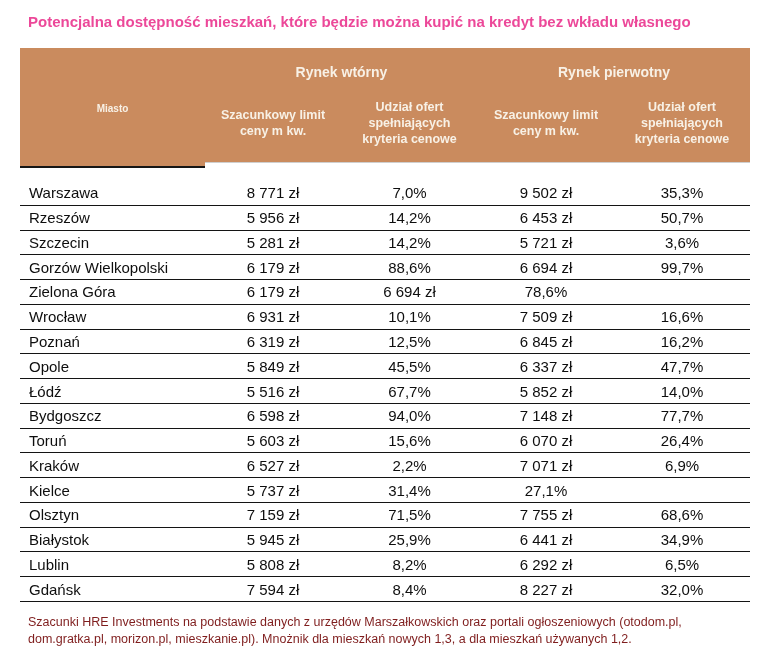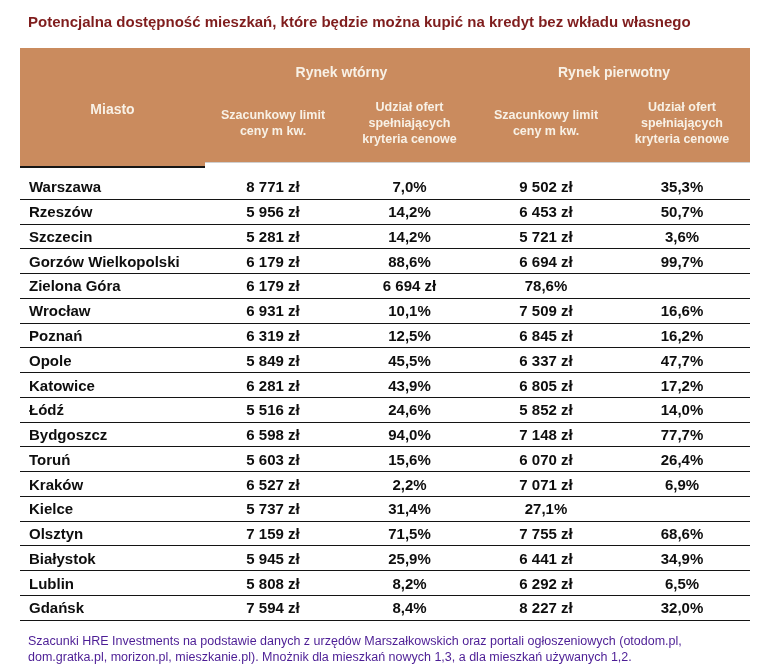--- a/index.html
+++ b/index.html
@@ -11,21 +11,21 @@
     width: 776px;
     height: 668px;
     overflow: hidden;
     font-family: "Liberation Sans", "DejaVu Sans", sans-serif;
     color: #111111;
   }
   .page-title {
     margin: 13px 20px 0 28px;
     font-size: 15px;
     font-weight: bold;
-    color: #7f1d1d;
+    color: #ec4899;
     height: 18px;
     line-height: 18px;
     white-space: nowrap;
   }
   .data-table {
     margin: 17px 0 0 20px;
     width: 730px;
   }
   
   .thead {
@@ -50,21 +50,21 @@
     height: 4px;
     background: #ca8b5e;
     border-bottom: 2px solid #161616;
   }
   .th-city {
     grid-column: 1;
     grid-row: 1 / 3;
     display: flex;
     align-items: center;
     justify-content: center;
-    font-size: 14px;
+    font-size: 10px;
     margin-top: 6px;
   }
   .th-group {
     grid-row: 1;
     display: flex;
     align-items: flex-end;
     justify-content: center;
     padding-bottom: 2px;
     font-size: 14px;
   }
@@ -75,22 +75,21 @@
     display: flex;
     align-items: center;
     justify-content: center;
     font-size: 12.5px;
     line-height: 16px;
     padding: 0 10px;
     box-sizing: border-box;
   }
   
   .tbody {
-    margin-top: 12px; 
-    font-weight: bold;
+    margin-top: 18px; 
   }
   .row {
     display: grid;
     grid-template-columns: 185px 136px 137px 136px 136px;
     height: 24.78px;
     box-sizing: border-box;
     border-bottom: 1px solid #141414;
     align-items: center;
     font-size: 15px;
     color: #0e0e0e;
@@ -99,21 +98,21 @@
   .cell.city {
     text-align: left;
     padding-left: 9px;
   }
   .cell.num { text-align: center; }
   
   .source-note {
     margin: 12px 20px 0 28px;
     font-size: 12.5px;
     line-height: 16.5px;
-    color: #4c1d95;
+    color: #7f1d1d;
   }
 </style>
 </head>
 <body>
 
 <div class="page-title">Potencjalna dostępność mieszkań, które będzie można kupić na kredyt bez wkładu własnego</div>
 
 <div class="data-table">
 
   <div class="thead">
@@ -183,32 +182,25 @@
     </div>
 
     <div class="row">
       <div class="cell city">Opole</div>
       <div class="cell num">5 849 zł</div>
       <div class="cell num">45,5%</div>
       <div class="cell num">6 337 zł</div>
       <div class="cell num">47,7%</div>
     </div>
 
-    <div class="row">
-      <div class="cell city">Katowice</div>
-      <div class="cell num">6 281 zł</div>
-      <div class="cell num">43,9%</div>
-      <div class="cell num">6 805 zł</div>
-      <div class="cell num">17,2%</div>
-    </div>
 
     <div class="row">
       <div class="cell city">Łódź</div>
       <div class="cell num">5 516 zł</div>
-      <div class="cell num">24,6%</div>
+      <div class="cell num">67,7%</div>
       <div class="cell num">5 852 zł</div>
       <div class="cell num">14,0%</div>
     </div>
 
     <div class="row">
       <div class="cell city">Bydgoszcz</div>
       <div class="cell num">6 598 zł</div>
       <div class="cell num">94,0%</div>
       <div class="cell num">7 148 zł</div>
       <div class="cell num">77,7%</div>

